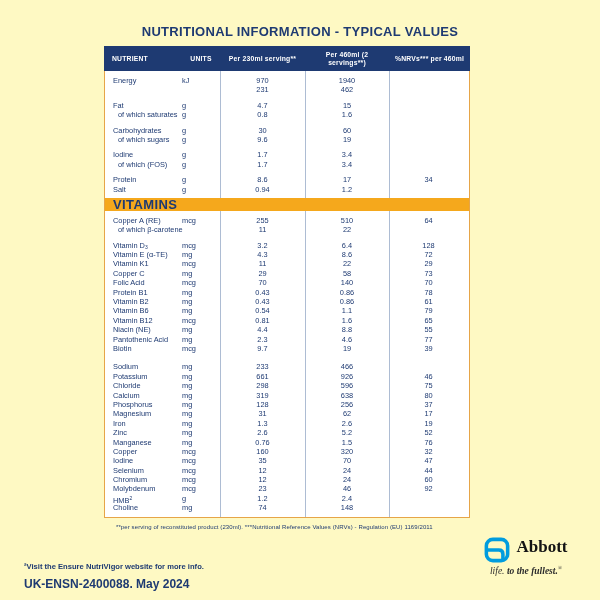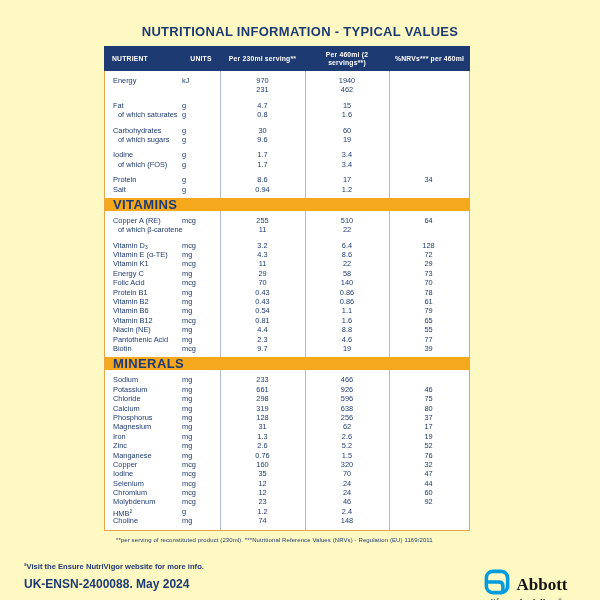--- a/index.html
+++ b/index.html
@@ -30,21 +30,21 @@
   .row sup{font-size:5px;vertical-align:3px;}
   .section-bar{height:13px;line-height:13px;background:#F5A81C;color:#1E3A72;font-weight:bold;
     font-size:13px;padding-left:8px;letter-spacing:.4px;}
   .footnote{margin-top:6px;margin-left:12px;font-size:6px;color:#1E3A72;letter-spacing:.1px;}
 
   .bottom-left{position:absolute;left:24px;top:562px;color:#1E3A72;}
   .bl-note{font-size:7.6px;font-weight:bold;}
   .bl-code{font-size:12px;font-weight:bold;margin-top:6px;}
 
   .brand{position:absolute;right:22px;top:537px;width:104px;}
-  .brand-row{display:flex;align-items:flex-end;justify-content:center;gap:6px;margin-top:32px;}
+  .brand-row{display:flex;align-items:flex-start;justify-content:center;gap:6px;}
   .brand-name{font-family:"Liberation Serif",serif;font-weight:bold;font-size:17px;color:#141414;}
   .tagline{margin-top:2px;text-align:center;font-family:"Liberation Serif",serif;font-style:italic;
     font-size:9.5px;color:#2b2b2b;}
   .tagline .tl-bold{font-weight:bold;}
   .tagline .tl-reg{font-size:5.5px;vertical-align:4px;}
 </style>
 </head>
 <body>
 
 <div class="page">
@@ -169,21 +169,21 @@
             <div class="c val">72</div>
           </div>
           <div class="row">
             <div class="c label"><span>Vitamin K1</span></div>
             <div class="c unit">mcg</div>
             <div class="c val">11</div>
             <div class="c val">22</div>
             <div class="c val">29</div>
           </div>
           <div class="row">
-            <div class="c label"><span>Energy C</span></div>
+            <div class="c label"><span>Copper C</span></div>
             <div class="c unit">mg</div>
             <div class="c val">29</div>
             <div class="c val">58</div>
             <div class="c val">73</div>
           </div>
           <div class="row">
             <div class="c label"><span>Folic Acid</span></div>
             <div class="c unit">mcg</div>
             <div class="c val">70</div>
             <div class="c val">140</div>
@@ -232,21 +232,20 @@
             <div class="c val">77</div>
           </div>
           <div class="row">
             <div class="c label"><span>Biotin</span></div>
             <div class="c unit">mcg</div>
             <div class="c val">9.7</div>
             <div class="c val">19</div>
             <div class="c val">39</div>
           </div>
         </div>
-        <div class="section-bar">MINERALS</div>
         <div class="section-rows">
           <div class="vline vl1"></div>
           <div class="vline vl2"></div>
           <div class="vline vl3"></div>
           <div class="row">
             <div class="c label"><span>Sodium</span></div>
             <div class="c unit">mg</div>
             <div class="c val">233</div>
             <div class="c val">466</div>
             <div class="c val"></div>

